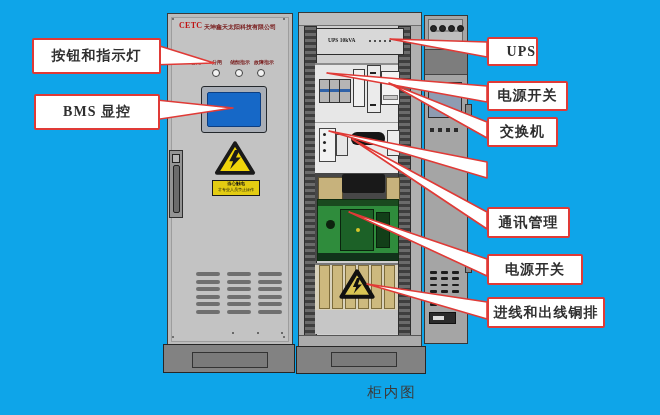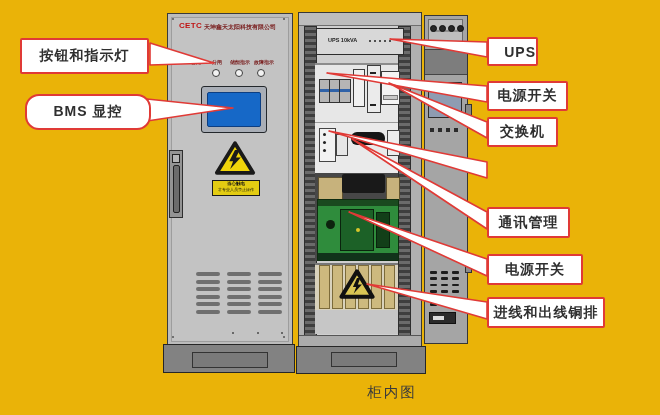--- a/index.html
+++ b/index.html
@@ -1,17 +1,17 @@
 <!DOCTYPE html>
 <html><head>
 <meta charset="utf-8">
 <style>
   html,body{margin:0;padding:0;background:#fff;}
-  .stage{position:relative;width:660px;height:415px;background:#eab308;overflow:hidden;
-         font-family:Liberation Sans, sans-serif;}
+  .stage{position:relative;width:660px;height:415px;background:#0ea5e9;overflow:hidden;
+         font-family:Liberation Serif, serif;}
 
   
   .cabL{position:absolute;left:167px;top:13px;width:124px;height:331px;
         background:#bcbcbc;border:1.5px solid #3a3a3a;z-index:1;}
   .cabL-face{position:absolute;inset:3px;border:1px solid #9d9d9d;background:#c3c3c3;}
   .brand{position:absolute;left:11px;top:7px;font-size:8px;font-weight:bold;color:#c01313;letter-spacing:.3px;}
   .company{position:absolute;left:36px;top:9px;font-size:6px;font-weight:bold;color:#7a2020;white-space:nowrap;}
   .indlbl{position:absolute;top:45px;font-size:5px;color:#7a2020;font-weight:bold;white-space:nowrap;}
   .i0{left:23px}.i1{left:44px}.i2{left:62px}.i3{left:86px}
   .light{position:absolute;top:55px;width:6px;height:6px;border-radius:50%;
@@ -289,24 +289,24 @@
       <polygon points="233,108 147,99 147,121"></polygon>
       <polygon points="390,39 487,42 487,57"></polygon>
       <polygon points="327,73 487,86 487,102"></polygon>
       <polygon points="389,83 487,122 487,138"></polygon>
       <polygon points="329,131 487,162 487,178"></polygon>
       <polygon points="352,139 487,212 487,229"></polygon>
       <polygon points="349,212 487,259 487,276"></polygon>
       <polygon points="367,284 487,302 487,319"></polygon>
     </svg>
 
-  <div class="callout" style="left: 20px; top: 38px; width: 125px; height: 32px; text-align: center;">
+  <div class="callout" style="left: 32px; top: 38px; width: 125px; height: 32px; text-align: center;">
       <span>按钮和指示灯</span>
     </div>
-  <div class="callout" style="left: 25px; top: 94px; width: 122px; height: 32px; border-radius: 14px;">
+  <div class="callout" style="left: 34px; top: 94px; width: 122px; height: 32px;">
       <span>BMS 显控</span>
     </div>
   <div class="callout" style="left: 487px; top: 37px; width: 47px; height: 25px; justify-content: flex-end;">
       <span>UPS</span>
     </div>
   <div class="callout" style="left: 487px; top: 81px; width: 77px; height: 26px;">
       <span>电源开关</span>
     </div>
   <div class="callout" style="left: 487px; top: 117px; width: 67px; height: 26px;">
       <span>交换机</span>

